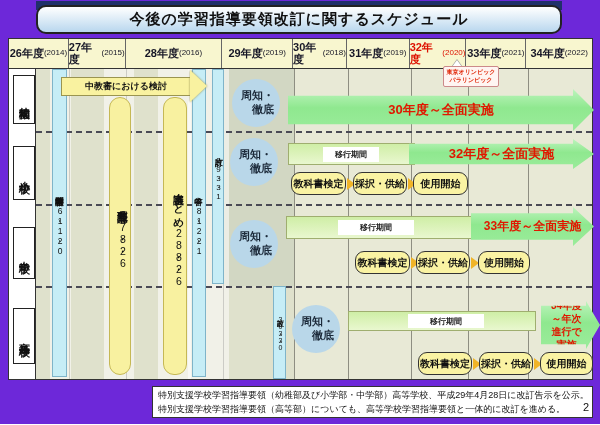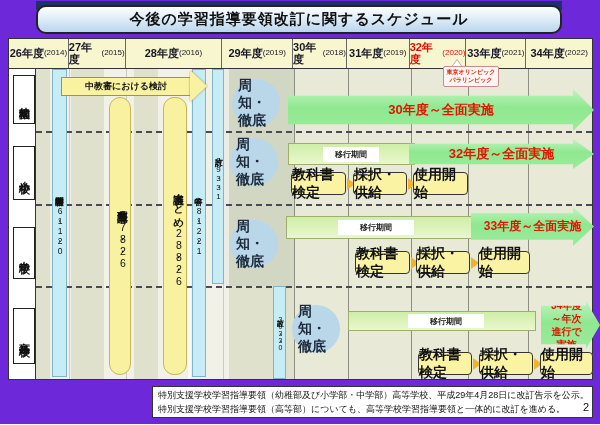--- a/index.html
+++ b/index.html
@@ -45,35 +45,35 @@
 
   
   .kento{position:absolute;left:52px;top:8px;width:130px;height:19px;background:#f9f2a0;border:1px solid #9a9450;
     display:flex;align-items:center;justify-content:center;font-size:9px;font-weight:bold;color:#111;z-index:5;box-sizing:border-box;}
   .kento-head{position:absolute;left:181px;top:1px;width:0;height:0;border-top:16px solid transparent;
     border-bottom:16px solid transparent;border-left:17px solid #f9f2a0;z-index:5;filter:drop-shadow(0 0 1px #9a9450);}
 
   
   .circle{position:absolute;width:48px;height:48px;border-radius:50%;background:#b9d7e9;display:flex;align-items:center;
     justify-content:center;z-index:4;}
-  .circle span{display:block;width:36px;font-size:14px;font-weight:bold;color:#1c2a3a;text-align:left;line-height:1.25;}
+  .circle span{display:block;width:36px;font-size:11px;font-weight:bold;color:#1c2a3a;text-align:right;line-height:1.25;}
 
   
   .garrow{position:absolute;background:linear-gradient(#bdf4bd,#8fe88f 45%,#9bec9b);z-index:5;
     display:flex;align-items:center;justify-content:center;font-weight:bold;color:#e01800;
     clip-path:polygon(0 16%,calc(100% - 21px) 16%,calc(100% - 21px) 0,100% 50%,calc(100% - 21px) 100%,calc(100% - 21px) 84%,0 84%);}
 
   
   .ikou{position:absolute;background:linear-gradient(#cfeea6,#e9f7cf);border:1px solid #9fae6f;z-index:4;box-sizing:border-box;}
   .ikou-label{position:absolute;background:#fff;display:flex;align-items:center;justify-content:center;
     font-size:8px;font-weight:bold;color:#222;z-index:5;}
 
   
-  .pbox{position:absolute;height:23px;background:#faf3a3;border:1.3px solid #333;border-radius:4px;box-sizing:border-box;
-    display:flex;align-items:center;justify-content:center;font-size:14px;font-weight:600;color:#111;z-index:6;}
+  .pbox{position:absolute;height:23px;background:#faf3a3;border:1.3px solid #333;border-radius:9px;box-sizing:border-box;
+    display:flex;align-items:center;justify-content:center;font-size:10px;font-weight:600;color:#111;z-index:6;}
   .pconn{position:absolute;width:0;height:0;border-top:6px solid transparent;border-bottom:6px solid transparent;
     border-left:8px solid #f0b428;z-index:6;}
 
   
   .callout{position:absolute;left:434px;top:27px;width:54px;height:19px;background:#fff5f2;border:1px solid #cc8a8a;
     border-radius:2px;z-index:8;display:flex;flex-direction:column;align-items:center;justify-content:center;line-height:1.25;}
   .callout div{font-size:6px;font-weight:bold;color:#e02200;white-space:nowrap;}
   .caret{position:absolute;left:443px;top:21px;width:0;height:0;border-left:5px solid transparent;
     border-right:5px solid transparent;border-bottom:7px solid #fff;z-index:8;filter:drop-shadow(0 -1px 0 #999);}
 

